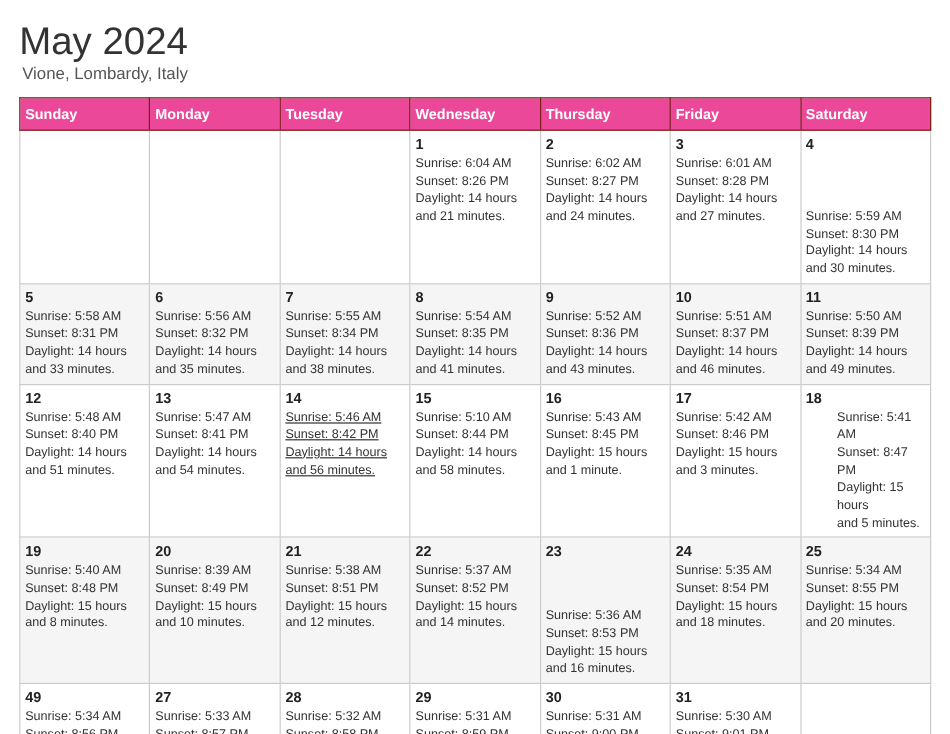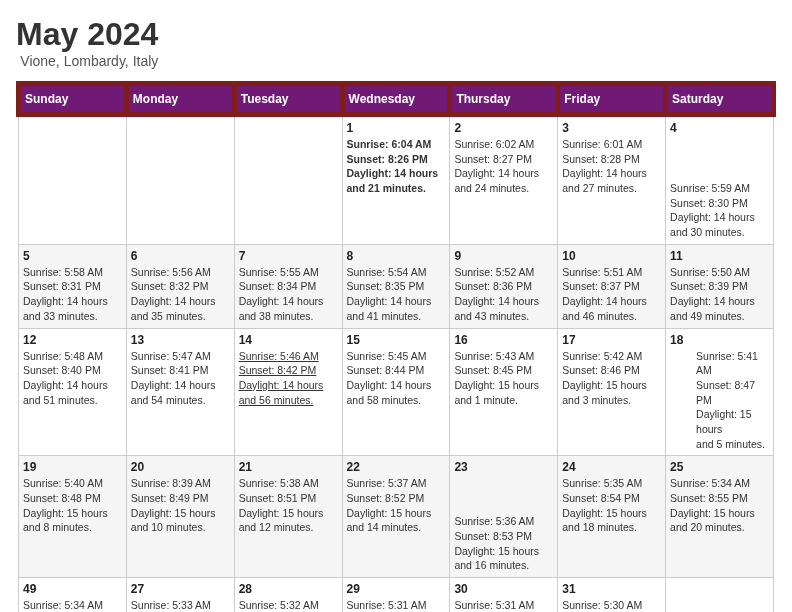--- a/index.html
+++ b/index.html
@@ -30,40 +30,40 @@
     .logo-blue { color: #1a5fa8; }
     .logo-icon {
       width: 28px;
       height: 28px;
     }
     .title-block {
       text-align: right;
     }
     .month-title {
       font-size: 32px;
-      font-weight: bold;
+      font-weight: normal;
       color: #333;
     }
     .location {
       font-size: 14px;
       color: #555;
     }
     .calendar {
       width: 100%;
       border-collapse: collapse;
       font-size: 11px;
     }
     .calendar thead th {
-      background: #701a75;
+      background: #ec4899;
       color: #fff;
       padding: 6px 4px;
       text-align: left;
       font-size: 12px;
       font-weight: bold;
-      border: 5px solid #7f1d1d;
+      border: 1px solid #7f1d1d;
     }
     .calendar tbody td {
       border: 1px solid #ccc;
       vertical-align: top;
       padding: 4px;
       width: calc(100% / 7);
       min-height: 80px;
       background: #fff;
     }
     .calendar tbody tr:nth-child(even) td {
@@ -106,21 +106,21 @@
         <th>Saturday</th>
       </tr>
   </thead>
   <tbody id="calendar-body">
   <tr>
         <td class="empty-cell"></td>
         <td class="empty-cell"></td>
         <td class="empty-cell"></td>
         <td>
           <div class="day-number">1</div>
-          <div class="day-info" style="white-space: pre-line; font-weight: bold;">Sunrise: 6:04 AM
+          <div class="day-info" style="white-space: pre-line;">Sunrise: 6:04 AM
 Sunset: 8:26 PM
 Daylight: 14 hours
 and 21 minutes.</div>
         </td>
         <td>
           <div class="day-number">2</div>
           <div class="day-info" style="white-space: pre-line;">Sunrise: 6:02 AM
 Sunset: 8:27 PM
 Daylight: 14 hours
 and 24 minutes.</div>
@@ -208,21 +208,21 @@
         </td>
         <td>
           <div class="day-number">14</div>
           <div class="day-info" style="white-space: pre-line; text-decoration: underline;">Sunrise: 5:46 AM
 Sunset: 8:42 PM
 Daylight: 14 hours
 and 56 minutes.</div>
         </td>
         <td>
           <div class="day-number">15</div>
-          <div class="day-info" style="white-space: pre-line;">Sunrise: 5:45 AM
+          <div class="day-info" style="white-space: pre-line;">Sunrise: 5:10 AM
 Sunset: 8:44 PM
 Daylight: 14 hours
 and 58 minutes.</div>
         </td>
         <td>
           <div class="day-number">16</div>
           <div class="day-info" style="white-space: pre-line;">Sunrise: 5:43 AM
 Sunset: 8:45 PM
 Daylight: 15 hours
 and 1 minute.</div>

